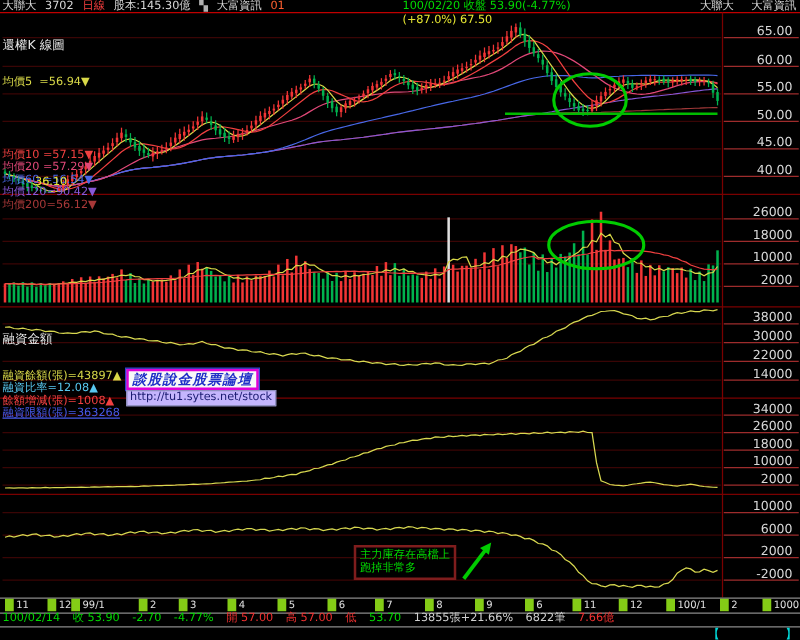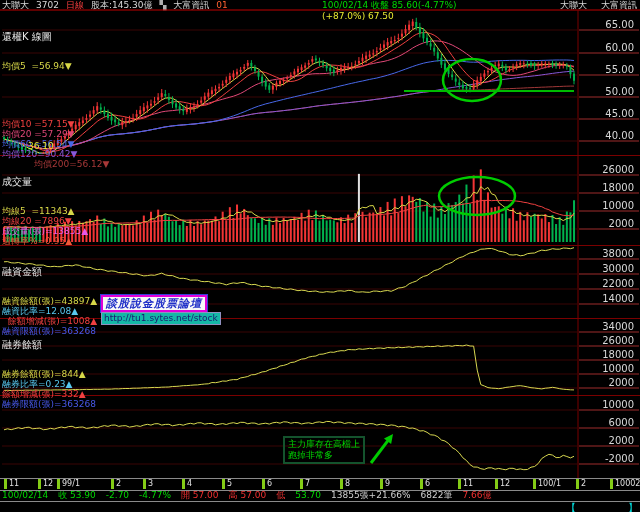--- a/index.html
+++ b/index.html
@@ -17,29 +17,29 @@
   .legend{position:absolute;left:2px;font-size:9px;line-height:10px;white-space:pre;z-index:5;}
   .legend .ptitle{font-size:10px;line-height:11px;color:#e8e8e8;}
   .legend div{height:10px;}
   
   .hi-label{left:322px;top:11px;color:#e8e832;font-size:9px;z-index:5;}
   .lo-label{left:28px;top:141px;color:#e8e832;font-size:9px;z-index:5;}
   
   .wm1{left:101px;top:295px;background:#f8f8f8;border:2px solid #e000d8;outline:1px solid #3040d0;
        color:#2030c8;font-family:"DejaVu Serif",serif;font-style:italic;font-weight:bold;
        font-size:11px;line-height:13px;padding:0 3px;letter-spacing:1px;z-index:6;}
-  .wm2{left:101px;top:312px;background:#14b8a6;border:1px solid #9090c0;color:#1a1a70;
+  .wm2{left:101px;top:312px;background:#c4b5fd;border:1px solid #9090c0;color:#1a1a70;
        font-size:9px;line-height:11px;padding:0 2px;z-index:6;}
   
-  .note{left:283px;top:436px;border:2px solid #14532d;color:#00dd00;font-size:9px;line-height:11px;
+  .note{left:283px;top:436px;border:2px solid #7f1d1d;color:#00dd00;font-size:9px;line-height:11px;
         padding:1px 3px;white-space:pre;z-index:6;}
   
   .xaxis{position:absolute;left:0;top:478px;width:640px;height:11px;border-top:1px solid #8a8a8a;
          border-bottom:1px solid #8a8a8a;font-size:8px;line-height:10px;z-index:4;background:#000;}
-  .xaxis span{position:absolute;top:0;border-left:3px solid #84cc16;padding-left:2px;color:#e0e0e0;height:10px;}
+  .xaxis span{position:absolute;top:0;border-left:7px solid #84cc16;padding-left:2px;color:#e0e0e0;height:10px;}
   
   .statusrow{position:absolute;left:2px;top:490px;width:636px;height:10px;font-size:9px;line-height:10px;
              display:flex;z-index:4;white-space:pre;}
   .statusrow span{margin-right:10px;}
   
   .serverbar{position:absolute;left:0;top:501px;width:640px;height:11px;border-top:1px solid #8a8a8a;
              font-size:10px;line-height:11px;z-index:4;background:#000;}
   .sv-text{position:absolute;left:2px;top:0;color:#00d800;}
   .sv-br-o{position:absolute;left:566px;top:0;color:#00d8d8;}
   .sv-br-c{position:absolute;left:628px;top:0;color:#00d8d8;}
@@ -52,21 +52,21 @@
   <div class="titlebar">
     <div class="tb-left">
       <span>大聯大</span>
       <span>3702</span>
       <span style="color:#ff4040">日線</span>
       <span>股本:145.30億</span>
       <span style="color:#b0b0b0">▚</span>
       <span>大富資訊</span>
       <span style="color:#ff6030">01</span>
     </div>
-    <div class="tb-mid">100/02/14 收盤 85.60(-4.77%)</div>
+    <div class="tb-mid">100/02/20 收盤 53.90(-4.77%)</div>
     <div class="tb-right">
       <span>大聯大</span>
       <span>大富資訊</span>
     </div>
   </div>
 
   <svg id="chart" width="640" height="500">
       <line x1="2" y1="30" x2="577" y2="30" stroke="#3a0505" stroke-width="1"></line>
       <line x1="579" y1="30" x2="639" y2="30" stroke="#9e2c2c" stroke-width="1"></line>
       <text x="634" y="28" text-anchor="end" fill="#d8d8d8" font-size="10px">65.00</text>
@@ -635,39 +635,31 @@
       <line x1="578" y1="10" x2="578" y2="478" stroke="#7a0000" stroke-width="1"></line>
       <ellipse cx="472" cy="80" rx="29" ry="21" fill="none" stroke="#00cc00" stroke-width="2.5"></ellipse>
       <ellipse cx="477" cy="196" rx="38" ry="19" fill="none" stroke="#00cc00" stroke-width="2.5"></ellipse>
       <line x1="404" y1="91" x2="574" y2="91" stroke="#00bb00" stroke-width="2"></line>
       <line x1="371" y1="463" x2="390.58245407450306" y2="437.1867650836096" stroke="#00cc00" stroke-width="3"></line>
       <polygon points="393,434 391.1456323866927,443.88996060430566 383.97541094857115,438.4504822719375" fill="#00cc00"></polygon>
     </svg>
 
   <div class="legend" style="top:11px">
     <div class="ptitle">還權K 線圖</div>
-    <div><div style="color: rgb(216, 216, 72);">均價5  =56.94▼</div><div style="color: rgb(240, 64, 64); margin-top: 48px;">均價10 =57.15▼</div><div style="color: rgb(224, 72, 120);">均價20 =57.29▼</div><div style="color: rgb(72, 104, 232);">均價60 =56.54▼</div><div style="color: rgb(136, 88, 216);">均價120=90.42▼</div><div style="color: rgb(168, 56, 56); margin-left: 32px;">均價200=56.12▼</div></div>
+    <div><div style="color: rgb(216, 216, 72);">均價5  =56.94▼</div><div style="color: rgb(240, 64, 64); margin-top: 48px;">均價10 =57.15▼</div><div style="color: rgb(224, 72, 120);">均價20 =57.29▼</div><div style="color: rgb(72, 104, 232);">均價60 =56.54▼</div><div style="color: rgb(136, 88, 216);">均價120=90.42▼</div><div style="color: rgb(168, 56, 56);">均價200=56.12▼</div></div>
   </div>
   <span class="abs hi-label">(+87.0%) 67.50</span>
   <span class="abs lo-label">36.10</span>
 
-  <div class="legend" style="top:156px">
-    <div class="ptitle">成交量</div>
-    <div><div style="color: rgb(216, 216, 72);">均線5  =11343▲</div><div style="color: rgb(240, 64, 64);">均線20 =7896▼</div><div style="color: rgb(232, 88, 232);">成交量(張)=13855▲</div><div style="color: rgb(240, 88, 56);">週轉率%=0.95▲</div></div>
-  </div>
 
   <div class="legend" style="top:246px">
     <div class="ptitle">融資金額</div>
-    <div><div style="color: rgb(216, 216, 72);">融資餘額(張)=43897▲</div><div style="color: rgb(88, 200, 240);">融資比率=12.08▲</div><div style="color: rgb(240, 64, 64); text-align: right;">餘額增減(張)=1008▲</div><div style="color: rgb(72, 88, 232);">融資限額(張)=363268</div></div>
+    <div><div style="color: rgb(216, 216, 72);">融資餘額(張)=43897▲</div><div style="color: rgb(88, 200, 240);">融資比率=12.08▲</div><div style="color: rgb(240, 64, 64);">餘額增減(張)=1008▲</div><div style="color: rgb(72, 88, 232); text-decoration: underline;">融資限額(張)=363268</div></div>
   </div>
 
-  <div class="legend" style="top:319px">
-    <div class="ptitle">融券餘額</div>
-    <div><div style="color: rgb(216, 216, 72);">融券餘額(張)=844▲</div><div style="color: rgb(88, 200, 240);">融券比率=0.23▲</div><div style="color: rgb(240, 64, 64);">餘額增減(張)=332▲</div><div style="color: rgb(72, 88, 232);">融券限額(張)=363268</div></div>
-  </div>
 
 
   <div class="abs wm1">談股說金股票論壇</div>
   <div class="abs wm2">http://tu1.sytes.net/stock</div>
 
   <div class="abs note"><span>主力庫存在高檔上</span><br><span>跑掉非常多</span></div>
 
   <div class="xaxis" id="xaxisRow">
       <span style="left: 4px;">11</span>
       <span style="left: 38px;">12</span>

